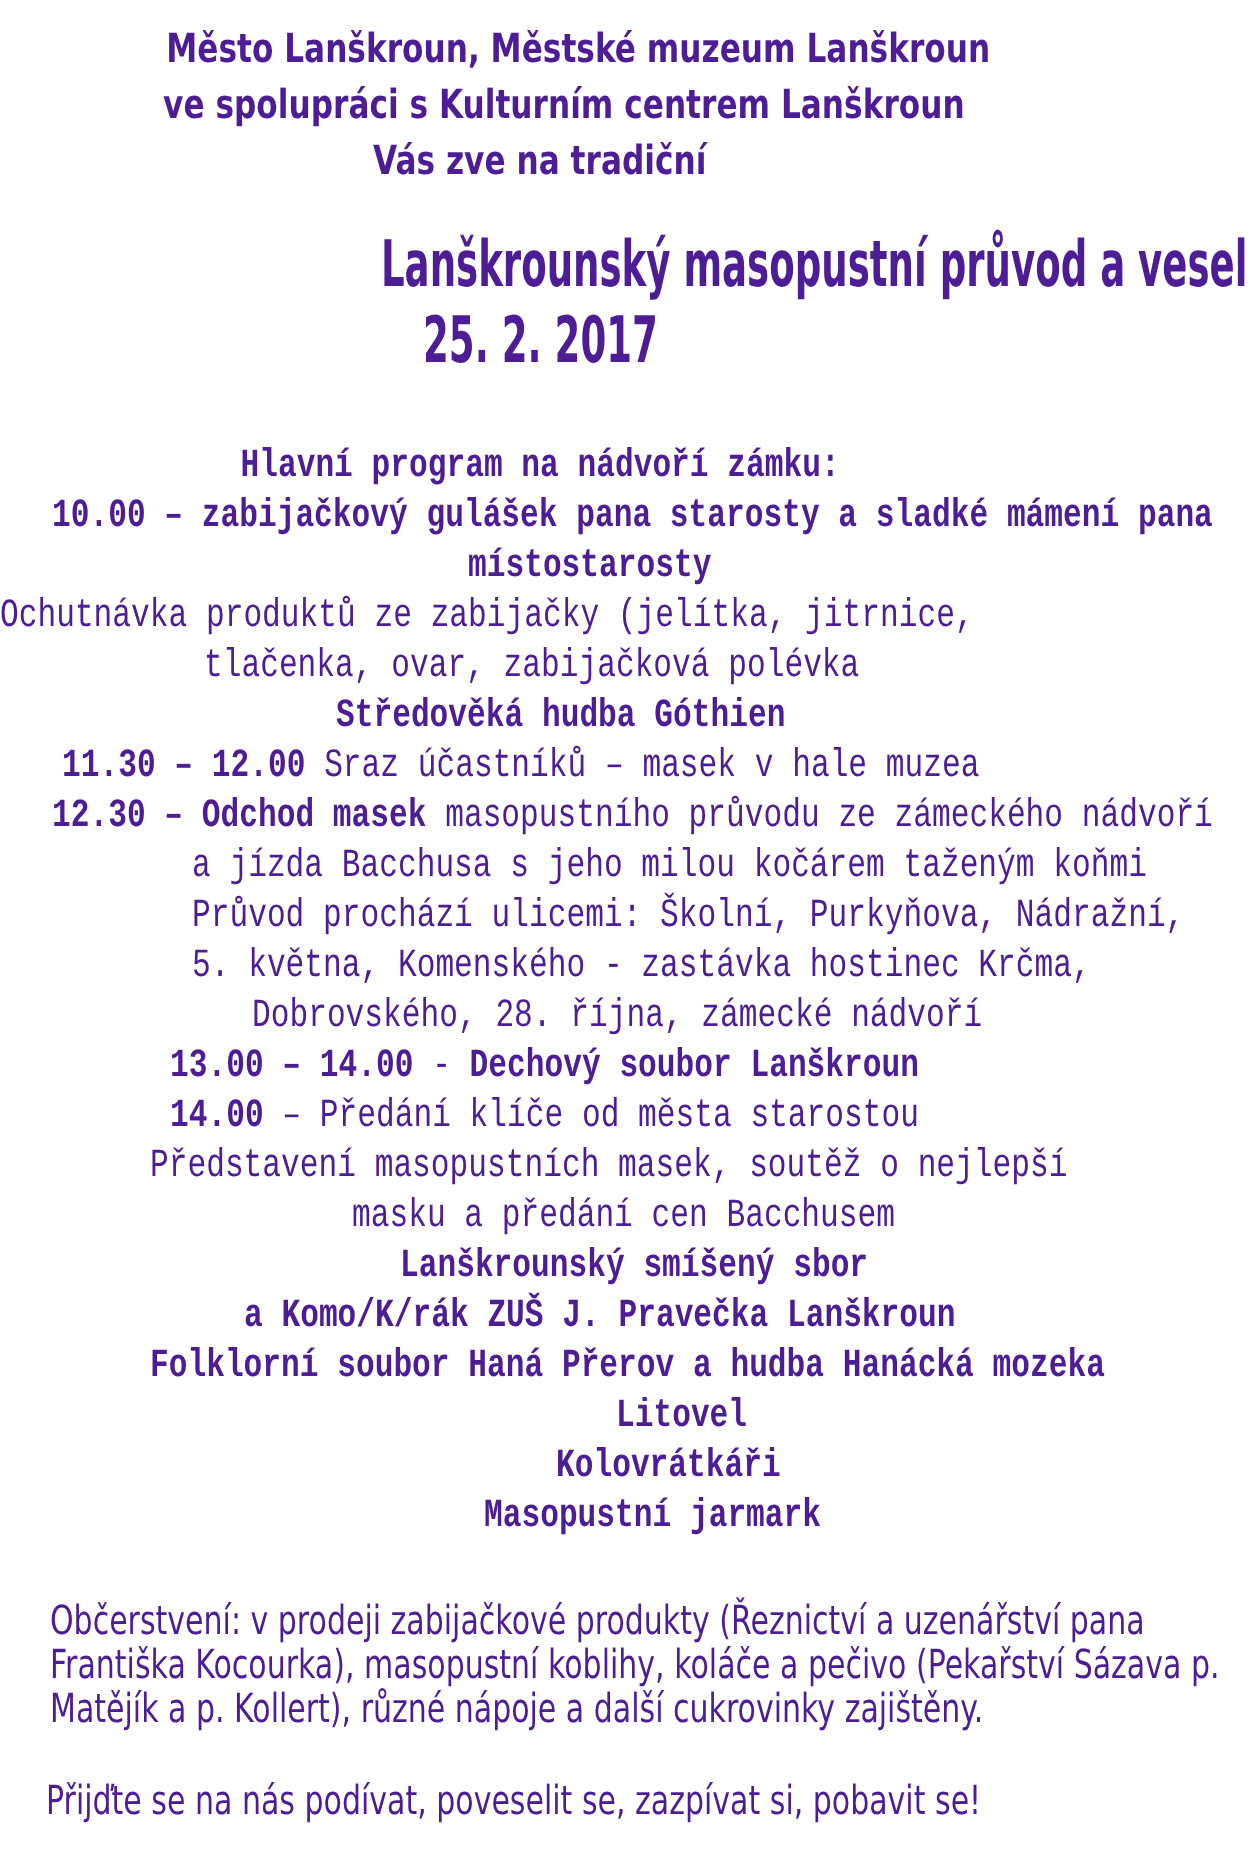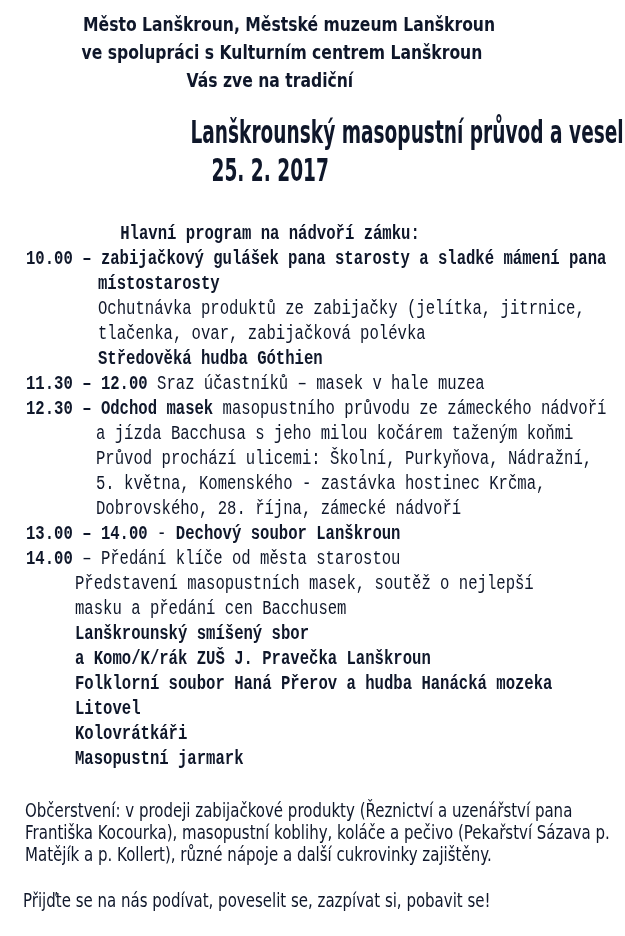--- a/index.html
+++ b/index.html
@@ -2,21 +2,21 @@
 <html lang="cs"><head>
 <meta charset="utf-8">
 <title>Lanškrounský masopustní průvod a veselici</title>
 <style>
   * { margin:0; padding:0; box-sizing:border-box; }
   html, body { background:#ffffff; }
   .page {
     position:relative;
     width:625px; height:936px;
     background:#ffffff;
-    color:#0f172a;
+    color:#4c1d95;
     font-family:"DejaVu Sans", sans-serif;
     overflow:hidden;
   }
   
   .tx { display:inline-block; white-space:nowrap; transform:scaleX(0.78); transform-origin:0 50%; }
   .center { text-align:center; }
   .center .tx { transform-origin:50% 50%; }
   .b { font-weight:bold; }
   .r { font-weight:normal; }
 
@@ -30,23 +30,23 @@
   }
   .title-block .tx { transform:scaleX(0.58); }
 
   .program {
     position:absolute; top:221px; left:0; width:625px;
     font-size:20px; line-height:25px;font-family:Liberation Mono, monospace;
   }
   .program .heading {
     margin-left:25px; width:490px; height:25px; font-weight:bold;
   }
-  .pline { height:25px; }
+  .pline { height:25px;text-align:center; }
   .ind-time { padding-left:26px; }
-  .ind-i1 { padding-left:98px; }
+  .ind-i1 { }
   .ind-i2 { padding-left:96px; }
   .ind-i3 { padding-left:75px; }
 
   .refreshments {
     position:absolute; top:799px; left:25px; width:600px;
     font-size:20px; line-height:22px;
   }
   .refreshments .tx { transform:scaleX(0.75); }
 
   .closing {

